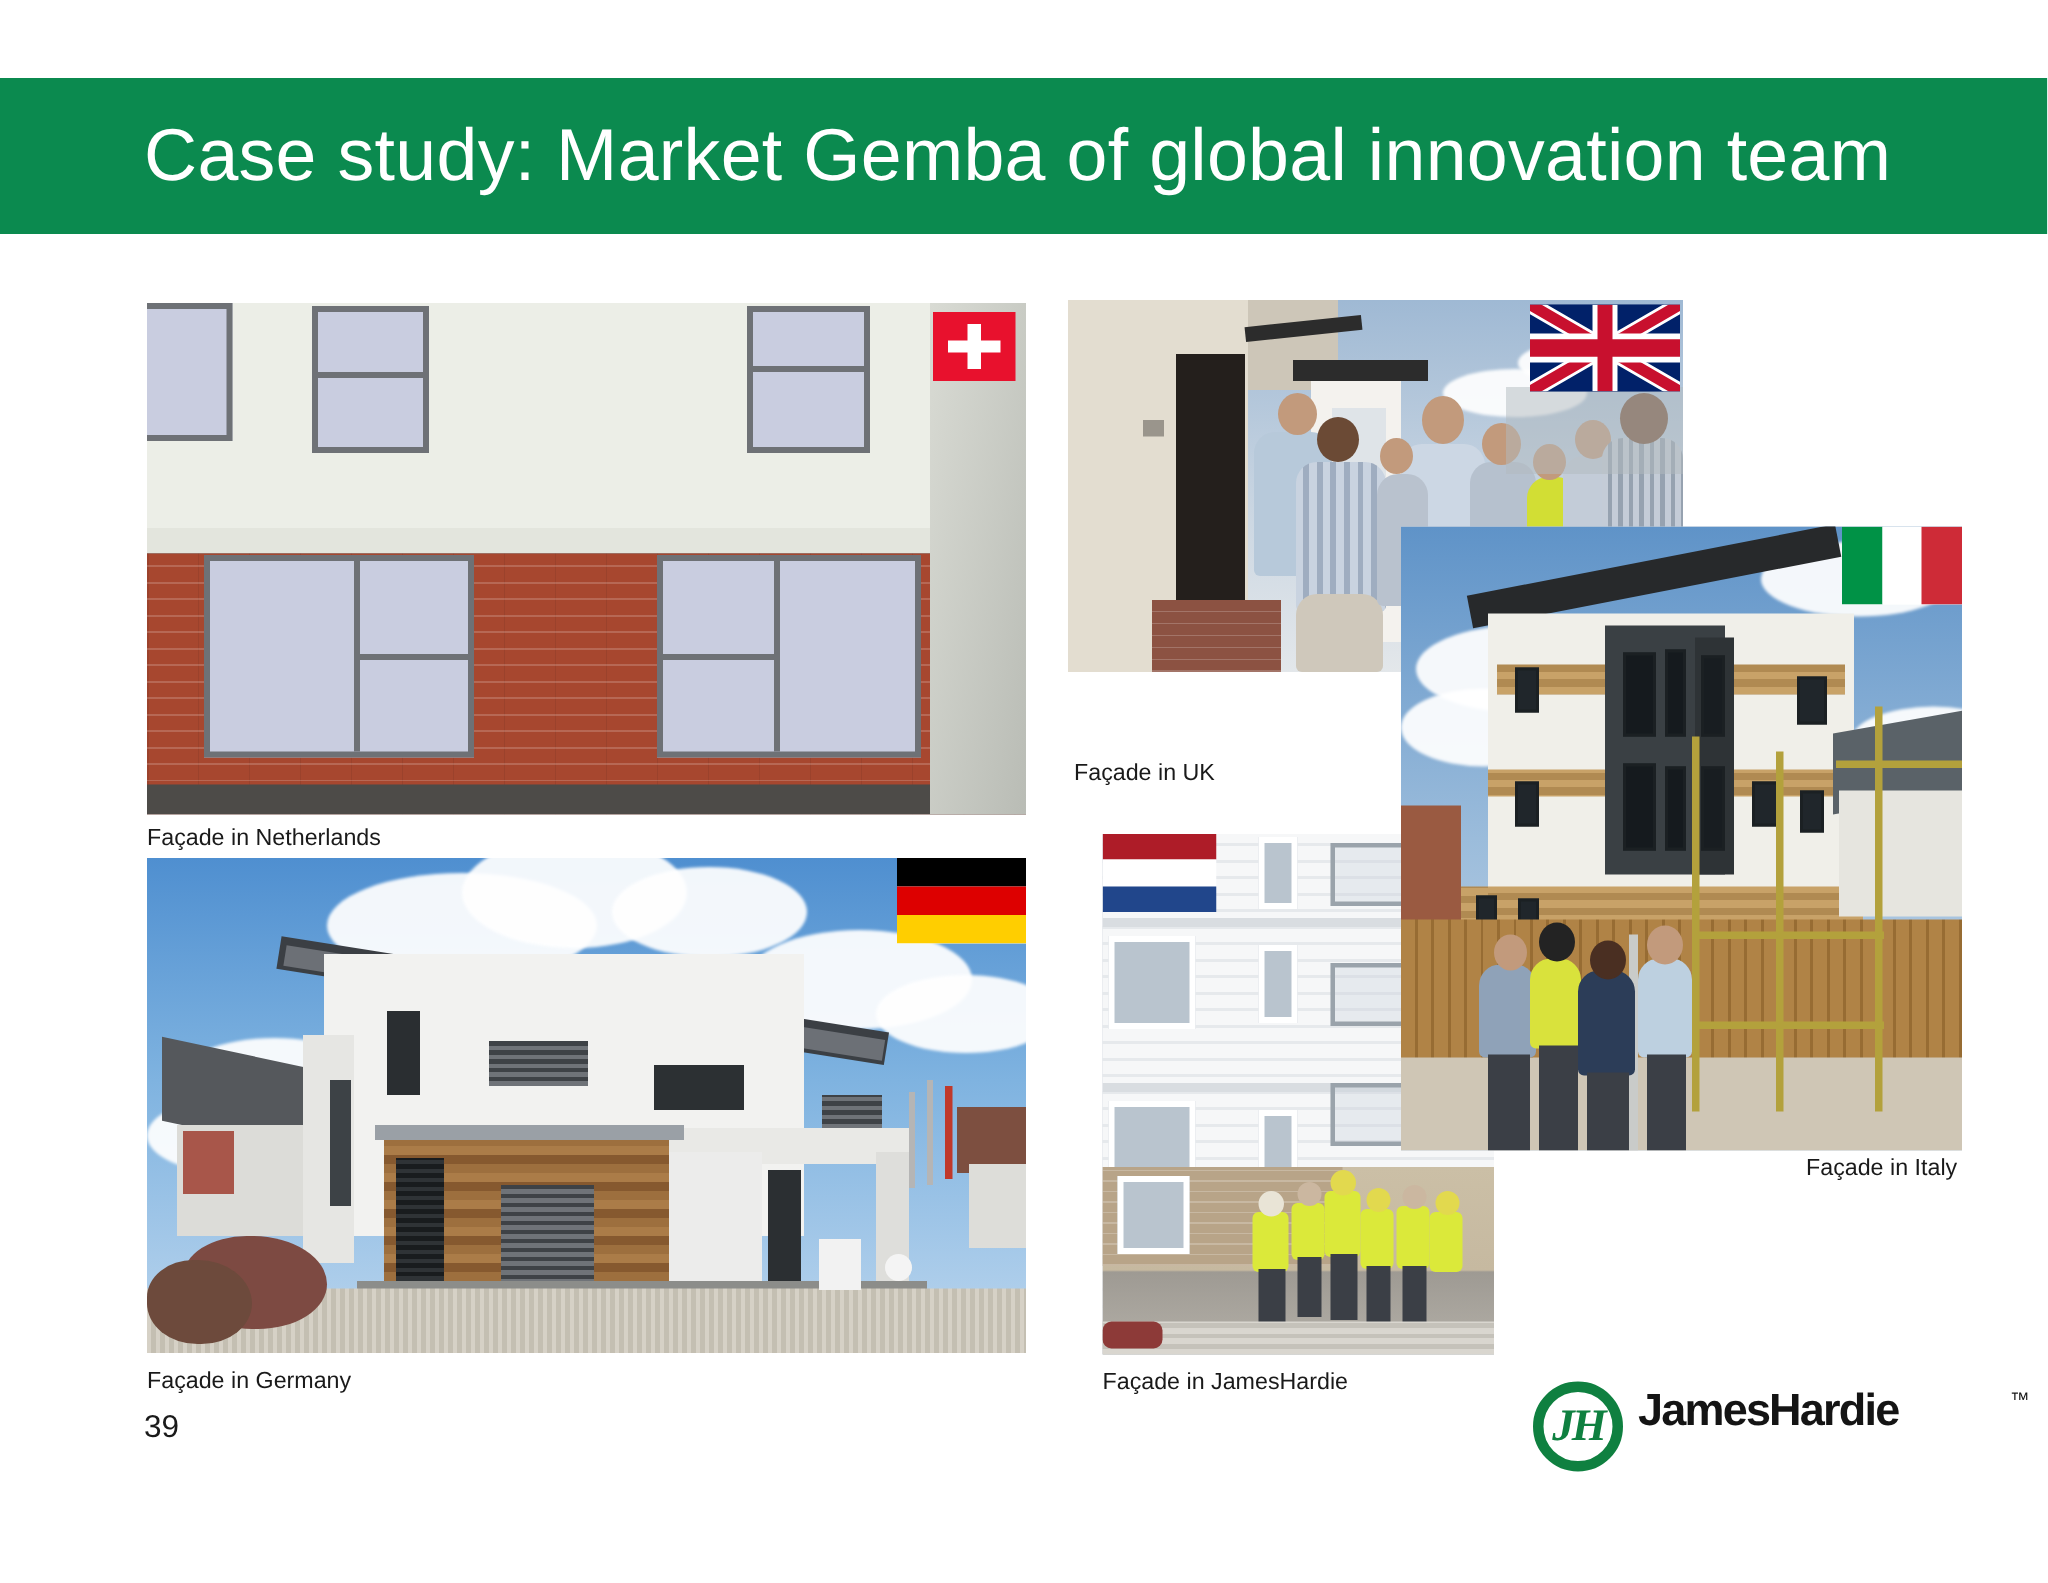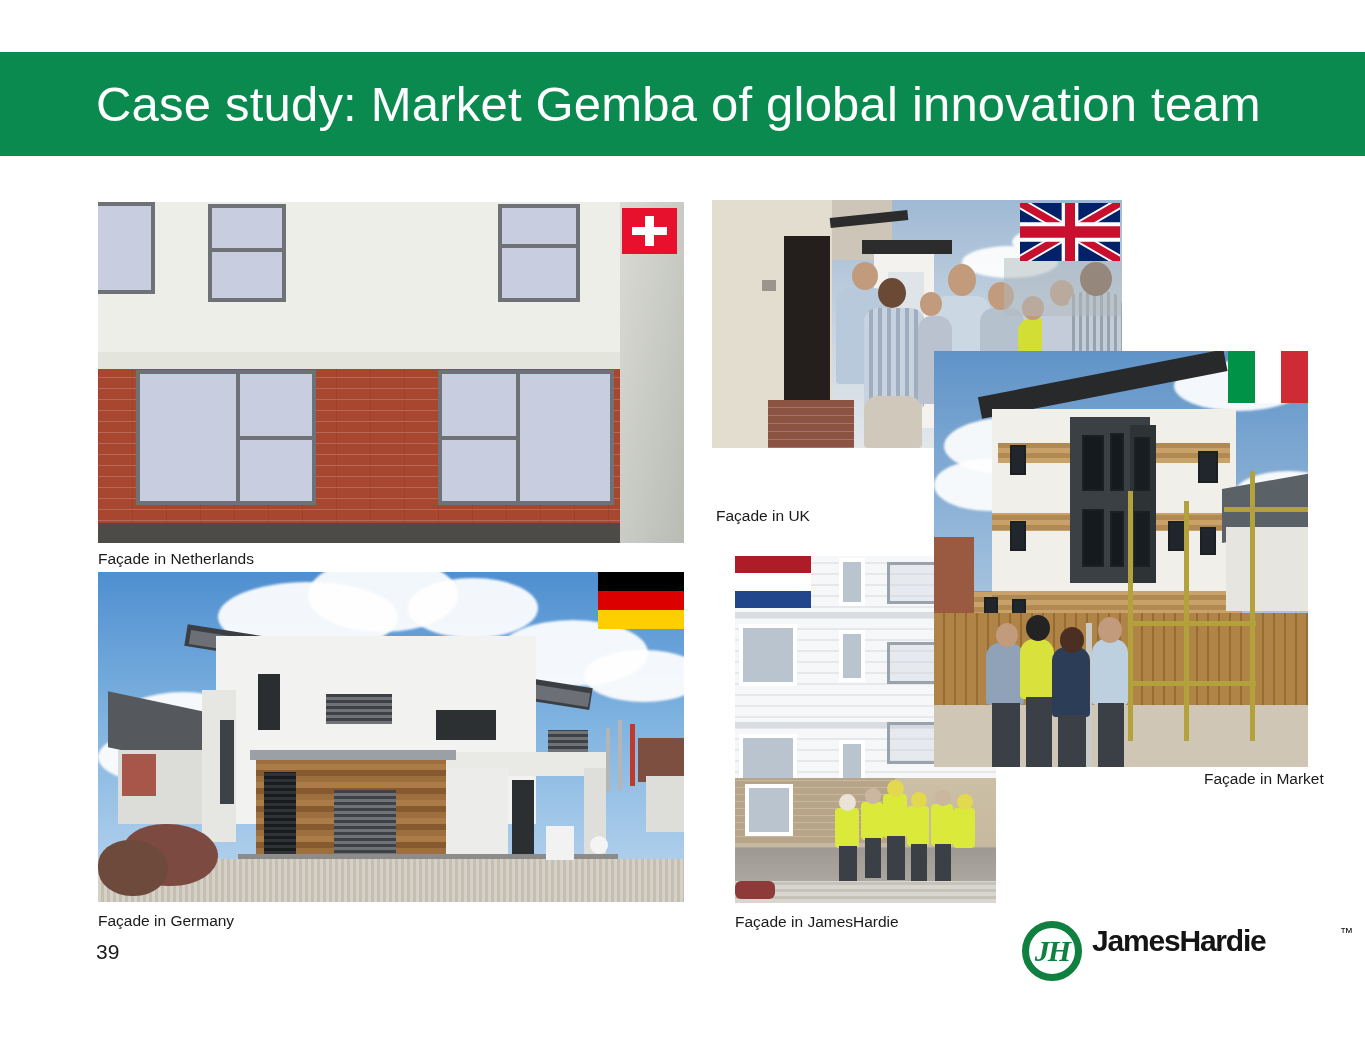--- a/index.html
+++ b/index.html
@@ -473,21 +473,21 @@
       <div class="vestpants" style="left:164px; top:352px; width:26px; height:64px;"></div>
       <div class="head" style="left:164px; top:266px; width:24px; height:26px;"></div>
     </div>
 
     <div class="flag flag-it" style="right:0px; top:0px; width:80px; height:52px;">
       <div class="band c1"></div>
       <div class="band c2"></div>
       <div class="band c3"></div>
     </div>
   </div>
-  <div class="caption" style="left:1204px; top:770px; z-index:6;">Façade in Market</div>
+  <div class="caption" style="left:1204px; top:770px; z-index:6;">Façade in Italy</div>
 
   <div class="page-num">39</div>
 
   <div class="logo">
     <div class="logo-mark">
       <div class="jh">JH</div>
     </div>
     <div class="logo-word">JamesHardie</div>
     <div class="logo-tm">™</div>
   </div>

